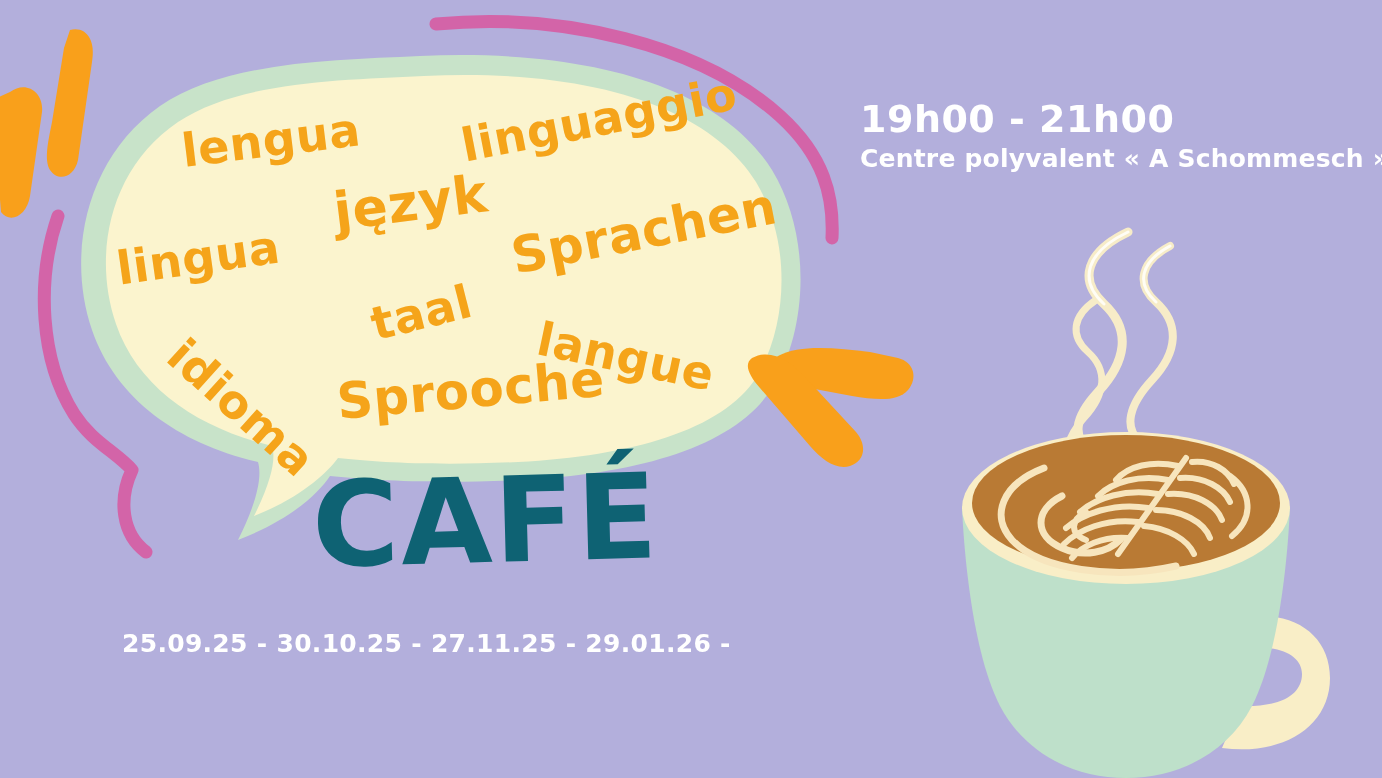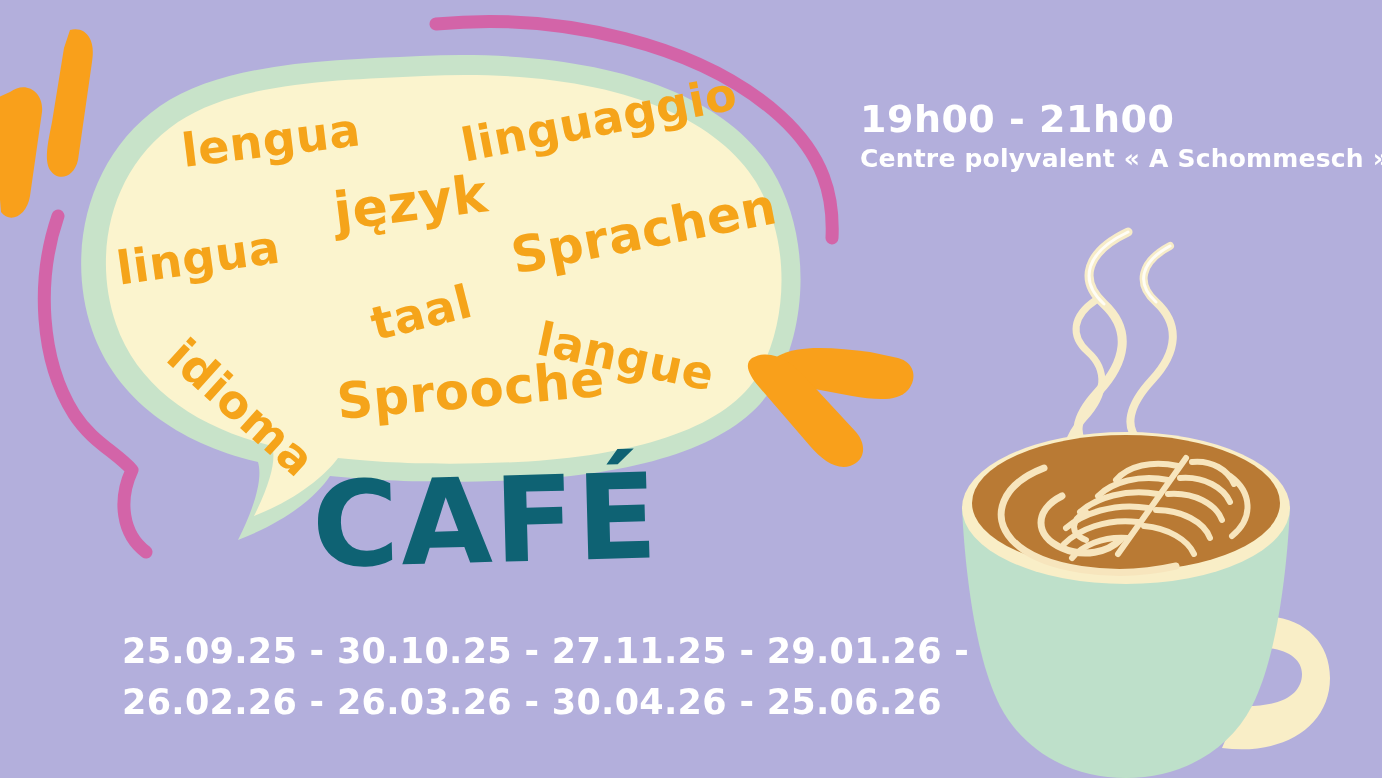--- a/index.html
+++ b/index.html
@@ -45,21 +45,21 @@
   }
   #info .venue{
     font-family:"DejaVu Sans",sans-serif;
     font-weight:bold;font-size:25px;line-height:1.2;margin-top:4px;letter-spacing:.2px;
     white-space:nowrap;
   }
   
   #dates{
     position:absolute;left:122px;top:626px;color:#ffffff;
     font-family:"DejaVu Sans",sans-serif;
-    font-weight:bold;font-size:35px;line-height:1.45;letter-spacing:.3px;
+    font-weight:bold;font-size:25px;line-height:1.45;letter-spacing:.3px;
     white-space:nowrap;
   }
   #dates div{white-space:nowrap;}
 </style>
 </head>
 <body>
 
 <div id="poster">
 
   <svg id="art" viewBox="0 0 1382 778" xmlns="http://www.w3.org/2000/svg">
@@ -164,16 +164,15 @@
 
   <div id="cafe">CAFÉ</div>
 
   <div id="info">
     <div class="time">19h00 - 21h00</div>
     <div class="venue">Centre polyvalent « A Schommesch »</div>
   </div>
 
   <div id="dates">
     <div>25.09.25 - 30.10.25 - 27.11.25 - 29.01.26 -</div>
-    <div>26.02.26 - 26.03.26 - 30.04.26 - 25.06.26</div>
   </div>
 
 </div>
 
 </body></html>

